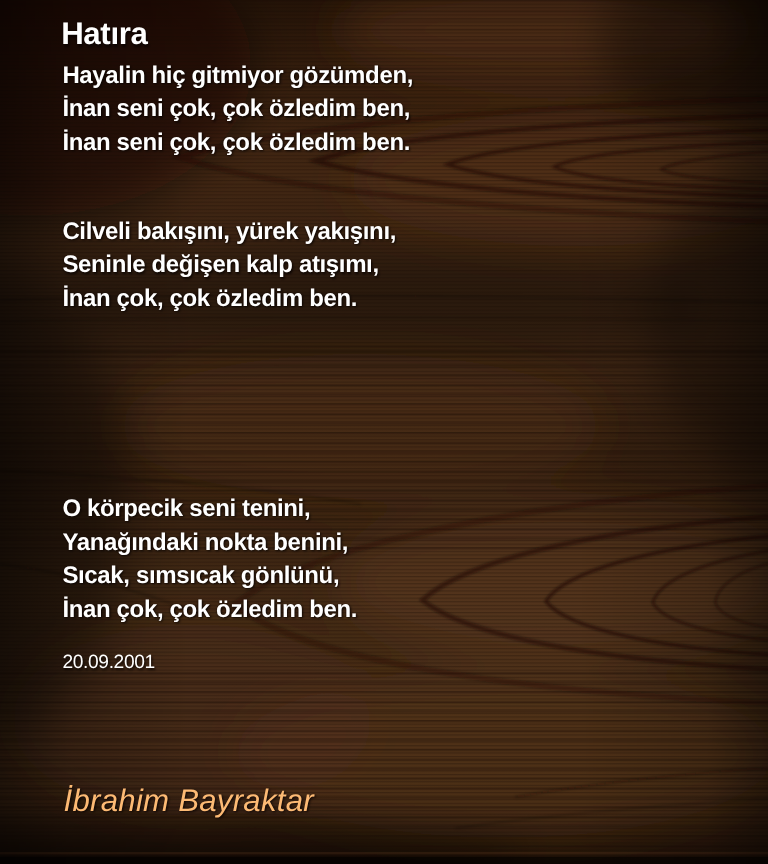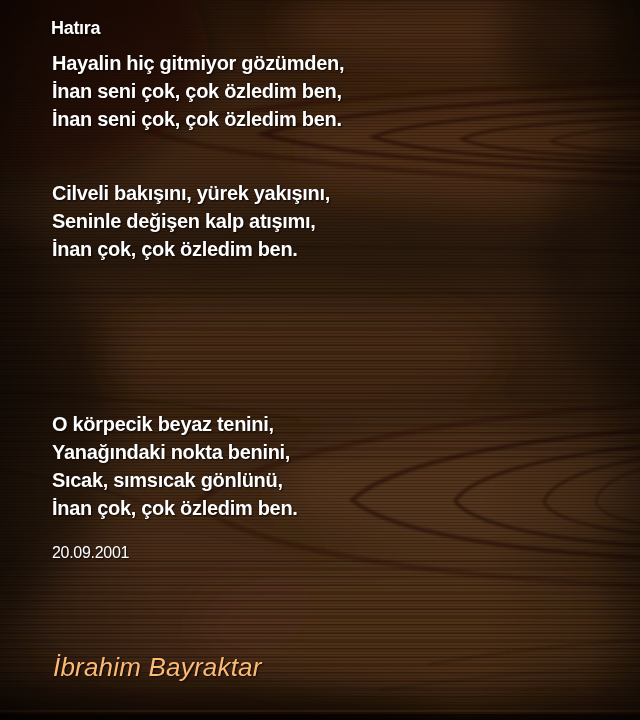--- a/index.html
+++ b/index.html
@@ -27,21 +27,21 @@
     left: 0;
     top: 0;
     width: 640px;
     height: 720px;
   }
   .poem-title {
     position: absolute;
     left: 51px;
     top: 12px;
     margin: 0;
-    font-size: 18px;
+    font-size: 26px;
     font-weight: 700;
     line-height: 32px;
     color: #ffffff;
     letter-spacing: -0.3px;
     text-shadow: 1px 2px 2px rgba(10,4,2,0.85), 0 0 2px rgba(20,8,4,0.5);
   }
   .stanza {
     position: absolute;
     left: 52px;
   }
@@ -191,21 +191,21 @@
       <div class="poem-line">İnan seni çok, çok özledim ben.</div>
     </div>
 
     <div class="stanza stanza-2">
       <div class="poem-line">Cilveli bakışını, yürek yakışını,</div>
       <div class="poem-line">Seninle değişen kalp atışımı,</div>
       <div class="poem-line">İnan çok, çok özledim ben.</div>
     </div>
 
     <div class="stanza stanza-3">
-      <div class="poem-line">O körpecik beyaz tenini,</div>
+      <div class="poem-line">O körpecik seni tenini,</div>
       <div class="poem-line">Yanağındaki nokta benini,</div>
       <div class="poem-line">Sıcak, sımsıcak gönlünü,</div>
       <div class="poem-line">İnan çok, çok özledim ben.</div>
     </div>
 
     <div class="poem-date">20.09.2001</div>
 
     <div class="poem-author">İbrahim Bayraktar</div>
 
   </div>

